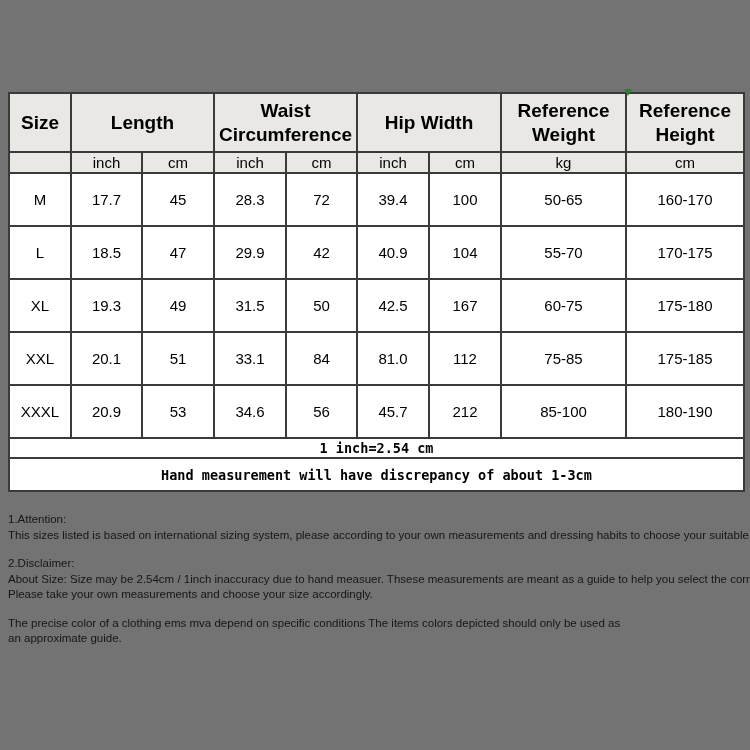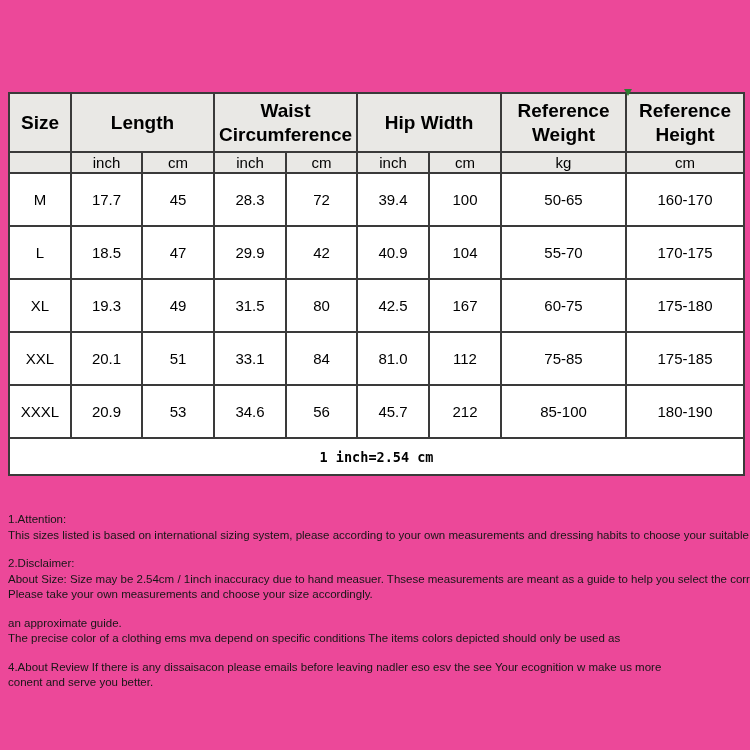--- a/index.html
+++ b/index.html
@@ -9,21 +9,21 @@
     width: 750px;
     height: 750px;
     font-family: "Liberation Sans", sans-serif;
     color: #000;
     overflow: hidden;
   }
   .page {
     position: relative;
     width: 750px;
     height: 750px;
-    background: #ec4899;
+    background: #737373;
   }
 
   
   table.size-chart {
     position: absolute;
     left: 8px;
     top: 92px;
     width: 735px;
     border-collapse: collapse;
     table-layout: fixed;
@@ -32,21 +32,21 @@
   table.size-chart td {
     border: 2px solid #3a3a3a;
     padding: 0 2px;
     text-align: center;
     vertical-align: middle;
     overflow: hidden;
   }
   tr.hrow    { height: 59px; }
   tr.urow    { height: 21px; }
   tr.drow    { height: 53px; }
-  tr.frow1   { height: 37px; }
+  tr.frow1   { height: 20px; }
   tr.frow2   { height: 33px; }
 
   tr.hrow th {
     background: #e9e8e5;
     font-weight: bold;
     font-size: 19px;
     line-height: 1.25;
     color: #000;
   }
   tr.urow td {
@@ -156,21 +156,21 @@
       <td>104</td>
       <td>55-70</td>
       <td>170-175</td>
     </tr>
 
     <tr class="drow">
       <td>XL</td>
       <td>19.3</td>
       <td>49</td>
       <td>31.5</td>
-      <td>80</td>
+      <td>50</td>
       <td>42.5</td>
       <td>167</td>
       <td>60-75</td>
       <td>175-180</td>
     </tr>
 
     <tr class="drow">
       <td>XXL</td>
       <td>20.1</td>
       <td>51</td>
@@ -189,37 +189,36 @@
       <td>34.6</td>
       <td>56</td>
       <td>45.7</td>
       <td>212</td>
       <td>85-100</td>
       <td>180-190</td>
     </tr>
 
     <tr class="frow1">
       <td colspan="9">1 inch=2.54 cm</td>
+    </tr>
+    <tr class="frow2">
+      <td colspan="9">Hand measurement will have discrepancy of about 1-3cm</td>
     </tr>
   </tbody>
     </table>
 
   <div class="notes">
     <div class="para">
       <div class="nline">1.Attention:</div>
       <div class="nline">This sizes listed is based on international sizing system, please according to your own measurements and dressing habits to choose your suitable size.</div>
     </div>
     <div class="para">
       <div class="nline">2.Disclaimer:</div>
       <div class="nline">About Size: Size may be 2.54cm / 1inch inaccuracy due to hand measuer. Thsese measurements are meant as a guide to help you select the correct size.</div>
       <div class="nline">Please take your own measurements and choose your size accordingly.</div>
     </div>
     <div class="para">
+      <div class="nline">The precise color of a clothing ems mva depend on specific conditions The items colors depicted should only be used as</div>
       <div class="nline">an approximate guide.</div>
-      <div class="nline">The precise color of a clothing ems mva depend on specific conditions The items colors depicted should only be used as</div>
-    </div>
-    <div class="para">
-      <div class="nline">4.About Review If there is any dissaisacon please emails before leaving nadler eso esv the see Your ecognition w make us more</div>
-      <div class="nline">conent and serve you better.</div>
     </div>
   </div>
 
 </div>
 
 </body></html>

